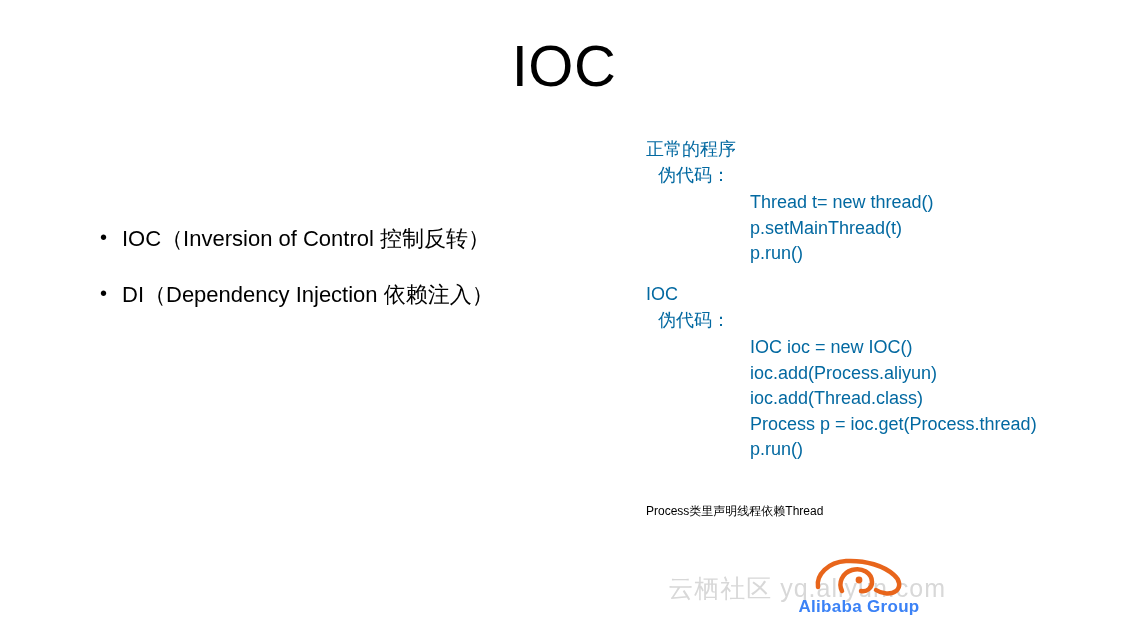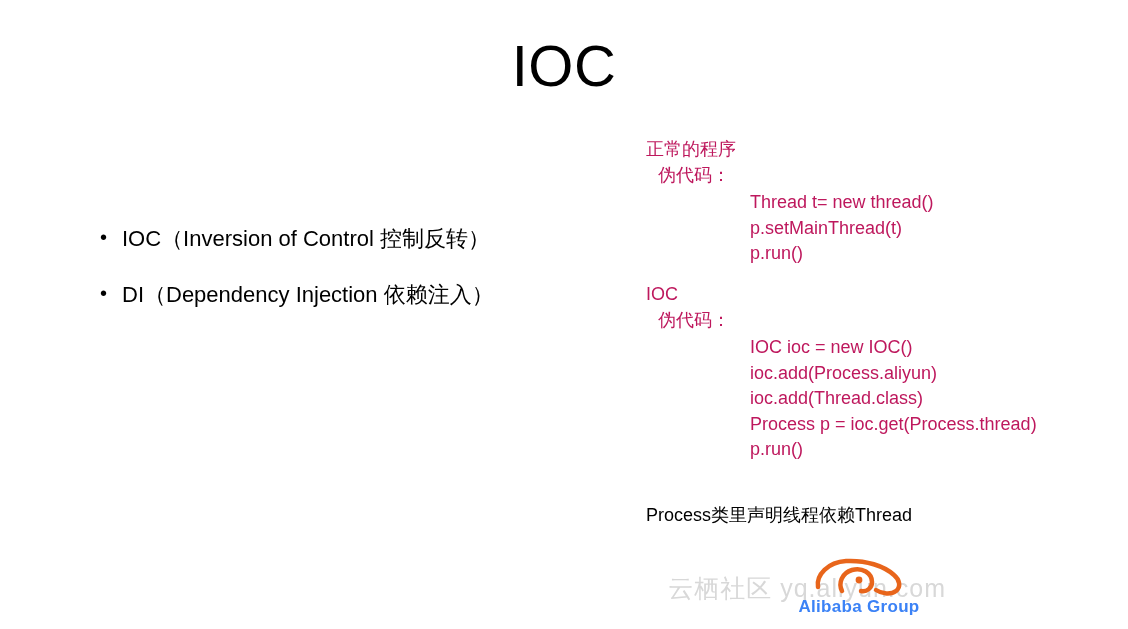--- a/index.html
+++ b/index.html
@@ -55,21 +55,21 @@
   }
   .bullet-text {
     flex: 1 1 auto;
   }
   .code-panel {
     position: absolute;
     left: 646px;
     top: 136px;
     width: 460px;
     font-size: 18px;
-    color: #be185d;
+    color: #0369a1;
   }
   .code-head {
     line-height: 1.45;
   }
   .code-sub {
     line-height: 1.45;
     padding-left: 12px;
   }
   .code-block {
     padding-left: 104px;
@@ -79,21 +79,21 @@
   .code-line {
     white-space: pre;
   }
   .gap-1 {
     height: 14px;
   }
   .footnote {
     position: absolute;
     left: 646px;
     top: 503px;
-    font-size: 18px;
+    font-size: 12px;
     color: #000000;
     white-space: pre;
   }
   .watermark {
     position: absolute;
     right: 14px;
     bottom: 6px;
     width: 420px;
     height: 80px;
   }

